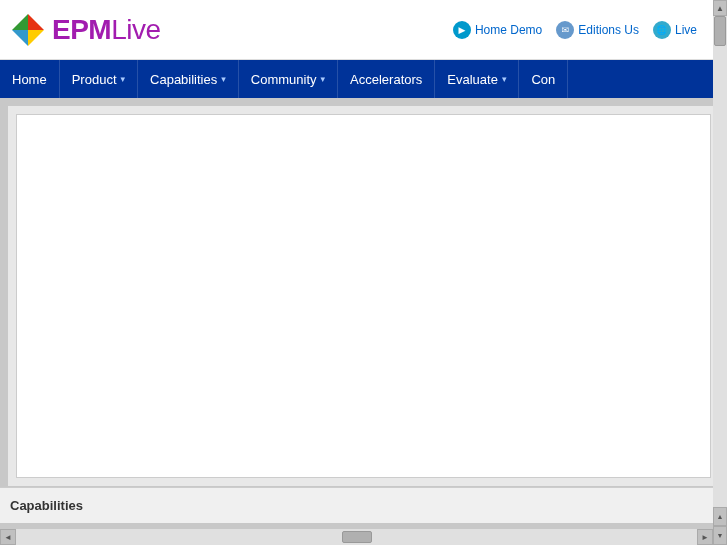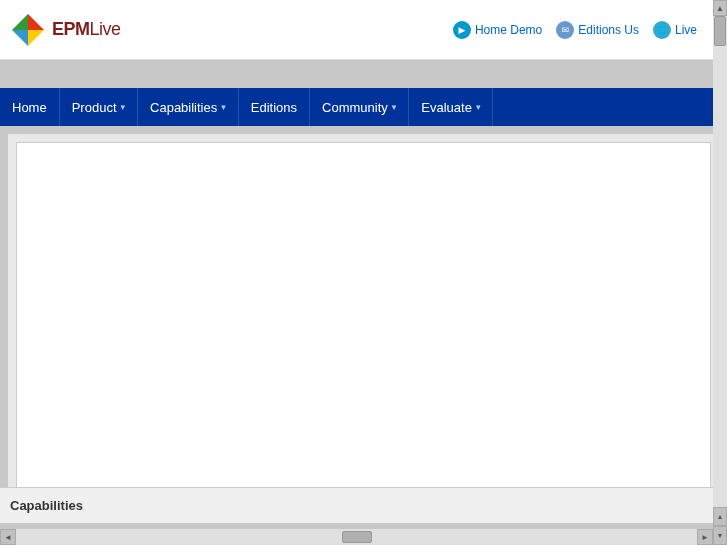--- a/index.html
+++ b/index.html
@@ -78,21 +78,20 @@
       font-size: 9px;
     }
 
     
     .nav-bar {
       background: #003399;
       height: 38px;
       display: flex;
       align-items: stretch;
       overflow: hidden;
-      margin-top: 28px;
     }
 
     .nav-item {
       display: flex;
       align-items: center;
       padding: 0 12px;
       color: #ffffff;
       font-size: 13px;
       cursor: pointer;
       white-space: nowrap;
@@ -253,21 +252,21 @@
 
 <div class="top-bar">
   <div class="logo-area">
 
     <svg class="logo-icon" viewBox="0 0 36 36">
       <polygon points="18,2 34,18 18,18" fill="#e63312"></polygon>
       <polygon points="2,18 18,18 18,34" fill="#3399cc"></polygon>
       <polygon points="18,2 18,18 2,18" fill="#339933"></polygon>
       <polygon points="18,18 34,18 18,34" fill="#ffcc00"></polygon>
     </svg>
-    <div style="font-size:18px; font-weight:900; color:#7f1d1d; letter-spacing:-0.5px;">
+    <div style="font-size:28px; font-weight:900; color:#a21caf; letter-spacing:-0.5px;">
       <span style="font-weight:900;">EPM</span><span style="font-weight:300;">Live</span>
     </div>
   </div>
 
   <div class="top-actions">
     <a class="top-action-btn">
       <div class="action-icon play-icon-bg">▶</div>
       <span>Home Demo</span>
     </a>
     <a class="top-action-btn">
@@ -287,29 +286,32 @@
   </div>
   <div class="nav-item">
     <span>Product</span>
     <span class="nav-arrow">▾</span>
   </div>
   <div class="nav-item">
     <span>Capabilities</span>
     <span class="nav-arrow">▾</span>
   </div>
   <div class="nav-item">
-    <span>Editions</span>
-  </div>
-  <div class="nav-item">
     <span>Community</span>
     <span class="nav-arrow">▾</span>
   </div>
   <div class="nav-item">
+    <span>Accelerators</span>
+  </div>
+  <div class="nav-item">
     <span>Evaluate</span>
     <span class="nav-arrow">▾</span>
+  </div>
+  <div class="nav-item">
+    <span>Con</span>
   </div>
 </div>
 
 <div class="main-area">
   <div class="content-panel"></div>
 </div>
 
 <div class="bottom-bar">
   <span class="bottom-label">Capabilities</span>
 </div>

